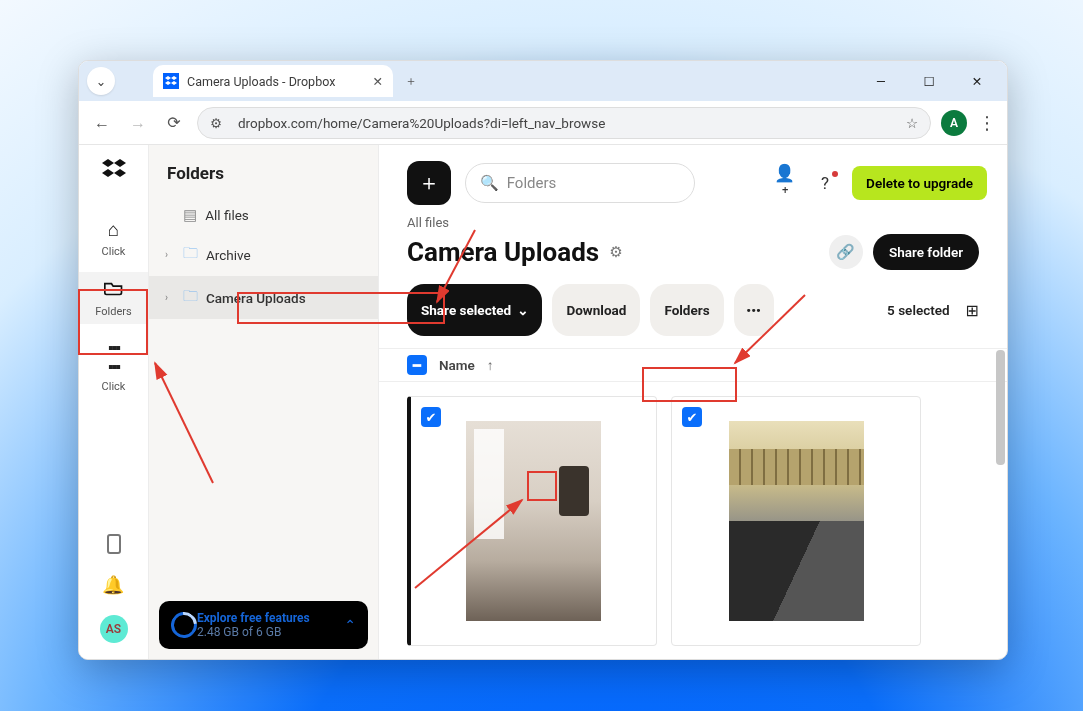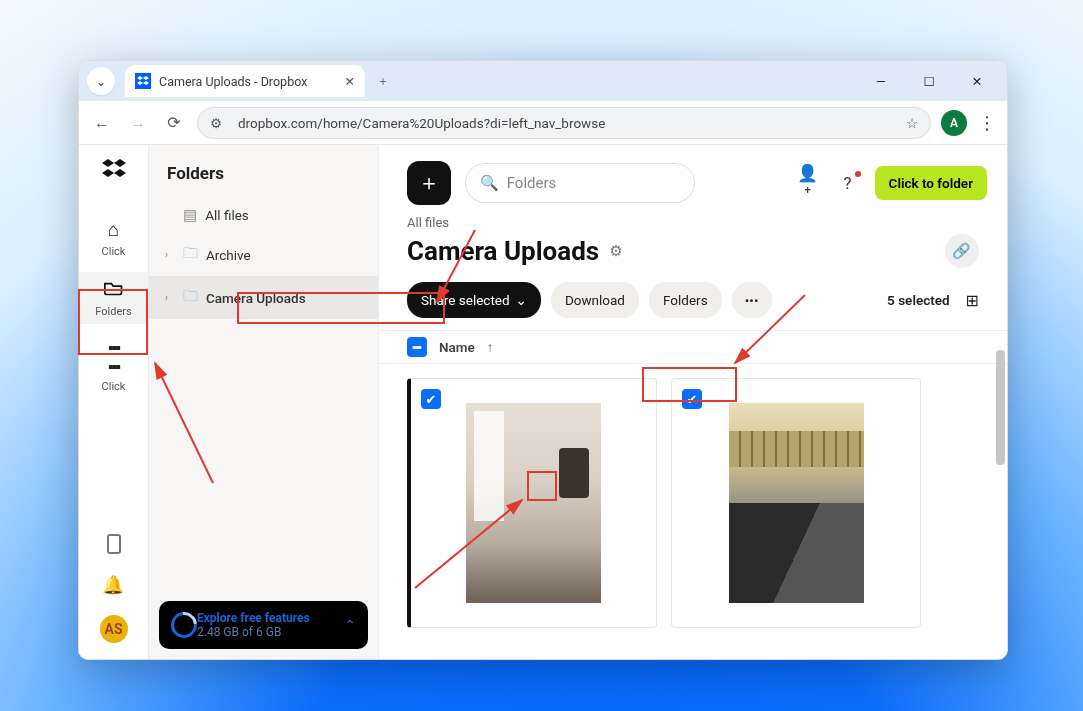--- a/index.html
+++ b/index.html
@@ -12,21 +12,21 @@
   .window {
     position: absolute; left: 78px; top: 60px; width: 930px; height: 600px;
     background: #fff; border-radius: 10px; box-shadow: 0 10px 40px rgba(0,0,0,.25);
     display: flex; flex-direction: column; overflow: hidden; border: 1px solid #ddd;
   }
   .titlebar {
     height: 40px; background: #deeaf8; display: flex; align-items: center; padding: 0 8px; gap: 4px; font-size: 12.5px; color: #3c3c3c;
   }
   .tab-dd { width:28px;height:28px;border-radius:50%;background:#fff;display:flex;align-items:center;justify-content:center;margin-right:6px;box-shadow:0 1px 2px rgba(0,0,0,.1);}
   .tab {
-    height: 32px; background: #fff; border-radius: 10px 10px 0 0; display: flex; align-items: center; padding: 0 10px; gap: 8px; min-width: 240px;
+    height: 32px; background: #fff; border-radius: 10px 10px 0 0; display: flex; align-items: center; padding: 0 10px; gap: 8px; min-width: 240px; margin-left: 28px;
   }
   .db-ico { width:16px;height:16px;background:#0061fe;display:inline-flex;align-items:center;justify-content:center;}
   .tab-close { color:#555; }
   .newtab { width:28px;height:28px;display:flex;align-items:center;justify-content:center;color:#555; border-radius:50%;}
   .titlebar .spacer { flex: 1; }
   .winbtn { width: 44px; height: 32px; display:flex;align-items:center;justify-content:center; color:#222;}
   .addrbar {
     height: 44px; background:#fff; display:flex; align-items:center; padding: 0 10px; gap: 10px; border-bottom:1px solid #e6e6e6; font-size:13.5px; color:#333;
   }
   .addrbar .navico { width:26px; text-align:center; color:#555; font-size:16px;}
@@ -45,21 +45,21 @@
   }
   .rail .logo { font-size:22px; color:#111; margin-bottom:18px;}
   .rail .ritem { display:flex; flex-direction:column; align-items:center; gap:4px; padding:6px 0; width:100%; cursor:pointer;}
   .rail .ritem.active { background:#f3f3f3;}
   .rail .ricon { font-size:19px; color:#222;}
   .rail .ricon.grid{ font-size:16px; letter-spacing:-2px;}
   .rail .spacer { flex:1;}
   .rail .bottom { display:flex; flex-direction:column; align-items:center; gap:20px; padding-bottom:16px;}
   .rail .pill { width:14px;height:20px;border:2px solid #777;border-radius:3px;}
   .rail .bell { font-size:18px;}
-  .rail .av2 { width:28px;height:28px;border-radius:50%;background:#eab308;color:#9a3b3b;display:flex;align-items:center;justify-content:center;font-size:14px;font-weight:600;}
+  .rail .av2 { width:28px;height:28px;border-radius:50%;background:#5eead4;color:#9a3b3b;display:flex;align-items:center;justify-content:center;font-size:12px;font-weight:600;}
 
   .folders {
     width:230px; background:#f7f6f4; border-right:1px solid #ececec; display:flex; flex-direction:column;
   }
   .folders h2 { font-size:17px; font-weight:700; color:#222; padding:18px 18px 14px;}
   .fitem { display:flex; align-items:center; gap:8px; padding:9px 16px; font-size:13.5px; color:#333; cursor:pointer;}
   .fitem .chev { width:10px; color:#888; font-size:10px;}
   .fitem .fico { color:#7bb6f0; font-size:15px;}
   .fitem .fico.af { color:#888;}
   .fitem.active { background:#e9e8e6; font-weight:500;}
@@ -85,21 +85,21 @@
 
   .crumbs { padding:0 28px; font-size:13px; color:#666;}
   .titleRow{ display:flex; align-items:center; padding:4px 28px 8px; gap:10px;}
   .titleRow h1{ font-size:26px; font-weight:700; color:#111;}
   .cog{ color:#777; font-size:15px;}
   .titleRow .gap{ flex:1;}
   .linkbtn{ width:34px;height:34px;border-radius:50%;background:#efefef;display:flex;align-items:center;justify-content:center;font-size:15px;}
   .sharebtn{ height:36px; padding:0 16px; background:#111;color:#fff;border-radius:18px;font-size:13.5px;font-weight:600;display:flex;align-items:center;}
 
   .actionrow{ display:flex; align-items:center; padding:6px 28px 12px; gap:10px; font-size:13.5px;}
-  .btn{ height:36px; padding:0 14px; border-radius:17px; display:flex; align-items:center; gap:6px; font-weight:400;}
+  .btn{ height:52px; padding:0 14px; border-radius:17px; display:flex; align-items:center; gap:6px; font-weight:700;}
   .btn.dark{ background:#111; color:#fff;}
   .btn.light{ background:#f1efec; color:#222;}
   .btn.more{ width:40px; justify-content:center;}
   .actionrow .gap{ flex:1;}
   .selcount{ font-weight:600; color:#222; margin-right:6px;}
   .viewgrid{ font-size:16px; color:#222;}
 
   .tablehead{ display:flex; align-items:center; gap:12px; padding:6px 28px; border-top:1px solid #eee; border-bottom:1px solid #eee; font-size:13.5px; color:#444; font-weight:600;}
   .chk{ width:20px;height:20px;border-radius:4px;background:#0a6efb;display:flex;align-items:center;justify-content:center;color:#fff;font-size:13px;}
   .sortup{ color:#666;}
@@ -225,29 +225,30 @@
     <div class="main">
       <div class="topbar">
         <div class="addbtn">＋</div>
         <div class="searchbox">
           <span>🔍</span>
           <span>Folders</span>
         </div>
         <div class="gap"></div>
         <div class="tbicon">👤⁺</div>
         <div class="tbicon">?<span class="dot"></span></div>
-        <div class="upgrade">Click to folder</div>
+        <div class="upgrade">Delete to upgrade</div>
       </div>
 
       <div class="crumbs">All files</div>
       <div class="titleRow">
         <h1>Camera Uploads</h1>
         <span class="cog">⚙</span>
         <div class="gap"></div>
         <div class="linkbtn">🔗</div>
+        <div class="sharebtn">Share folder</div>
       </div>
 
       <div class="actionrow">
         <div class="btn dark">
           <span>Share selected</span>
           <span>⌄</span>
         </div>
         <div class="btn light">Download</div>
         <div class="btn light">Folders</div>
         <div class="btn light more">•••</div>

